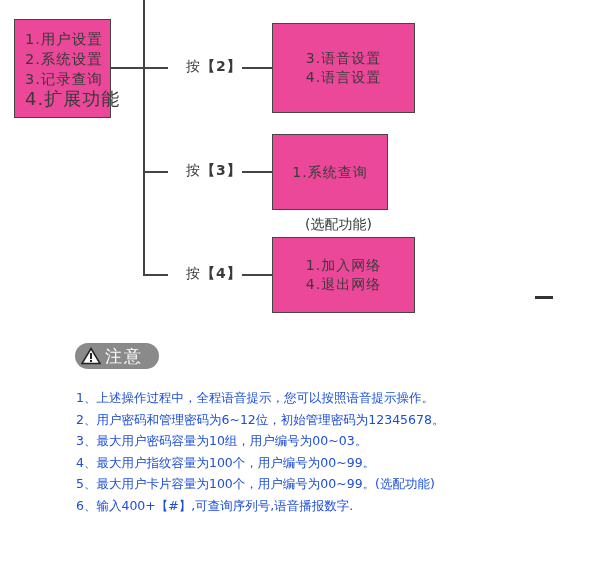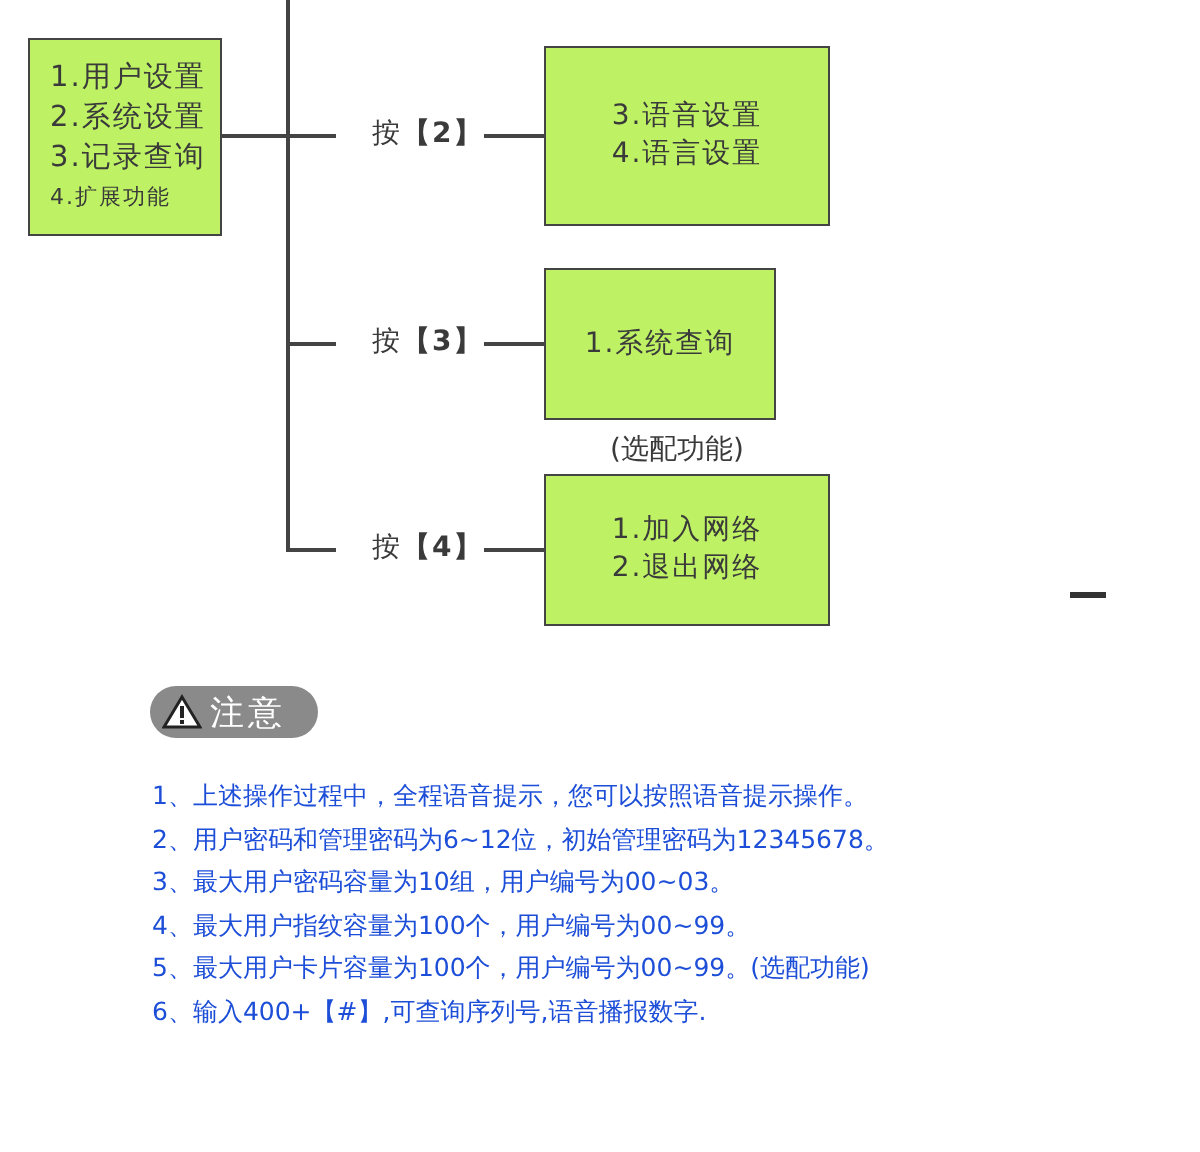--- a/index.html
+++ b/index.html
@@ -1,18 +1,18 @@
 <!DOCTYPE html>
 <html><head>
 <meta charset="utf-8">
 <style>
   html, body { margin:0; padding:0; background:#ffffff; }
   body { width:600px; height:576px; position:relative; overflow:hidden;
          font-family:"DejaVu Sans","Liberation Sans",sans-serif; color:#3a3a3a; }
-  .box { position:absolute; border:1.5px solid #444; box-sizing:border-box; background:#bef264;
+  .box { position:absolute; border:1.5px solid #444; box-sizing:border-box; background:#ec4899;
          display:flex; flex-direction:column; justify-content:center; }
   .box .ln { font-size:14px; line-height:19px; letter-spacing:1px; color:#3a3a3a; white-space:nowrap; }
   .hline { position:absolute; height:1.5px; background:#444; }
   .vline { position:absolute; width:1.5px; background:#444; }
   .key { position:absolute; font-size:14px; color:#3a3a3a; white-space:nowrap; letter-spacing:1px; }
   .key b { font-weight:bold; }
   .note { position:absolute; font-size:14px; color:#3a3a3a; white-space:nowrap; }
   .badge { position:absolute; left:75px; top:343px; width:84px; height:26px; border-radius:13px;
            background:#8a8a8a; display:flex; align-items:center; padding-left:6px; box-sizing:border-box; }
   .badge .t { color:#fff; font-size:17px; letter-spacing:2px; margin-left:4px; }
@@ -20,21 +20,21 @@
   .notes .row { font-size:12.5px; line-height:21.6px; color:#1d4ed8; white-space:nowrap; }
   .tiny { position:absolute; left:535px; top:296px; width:18px; height:3px; background:#333; }
 </style>
 </head>
 <body>
 
 <div class="box" style="left:14px; top:19px; width:97px; height:99px; padding-left:10px; justify-content:center;">
   <div class="ln" style="line-height:20px;font-size:14.5px;">1.用户设置</div>
   <div class="ln" style="line-height:20px;font-size:14.5px;">2.系统设置</div>
   <div class="ln" style="line-height:20px;font-size:14.5px;">3.记录查询</div>
-  <div class="ln" style="line-height:20px;font-size:11px;">4.扩展功能</div>
+  <div class="ln" style="line-height:20px;font-size:18px;">4.扩展功能</div>
 </div>
 
 <div class="hline" style="left:111px; top:67px; width:33px;"></div>
 
 <div class="vline" style="left:143px; top:0px; height:275px;"></div>
 
 <div class="hline" style="left:143px; top:67px; width:25px;"></div>
 <div class="key" style="left:186px; top:58px;">
   <span>按</span><b>【2】</b>
 </div>
@@ -54,21 +54,21 @@
 </div>
 <div class="note" style="left:305px; top:216px;">(选配功能)</div>
 
 <div class="hline" style="left:143px; top:274px; width:25px;"></div>
 <div class="key" style="left:186px; top:265px;">
   <span>按</span><b>【4】</b>
 </div>
 <div class="hline" style="left:242px; top:274px; width:30px;"></div>
 <div class="box" style="left:272px; top:237px; width:143px; height:76px; align-items:center;">
   <div class="ln">1.加入网络</div>
-  <div class="ln">2.退出网络</div>
+  <div class="ln">4.退出网络</div>
 </div>
 
 <div class="tiny"></div>
 
 <div class="badge">
   <span style="display:inline-block;width:20px;height:18px;">
     <svg width="20" height="18" viewBox="0 0 20 18">
       <polygon points="10,1.5 19,16.5 1,16.5" fill="#ffffff" stroke="#222" stroke-width="1.5"></polygon>
       <rect x="9" y="6" width="2" height="6" fill="#222"></rect>
       <rect x="9" y="13" width="2" height="2" fill="#222"></rect>

